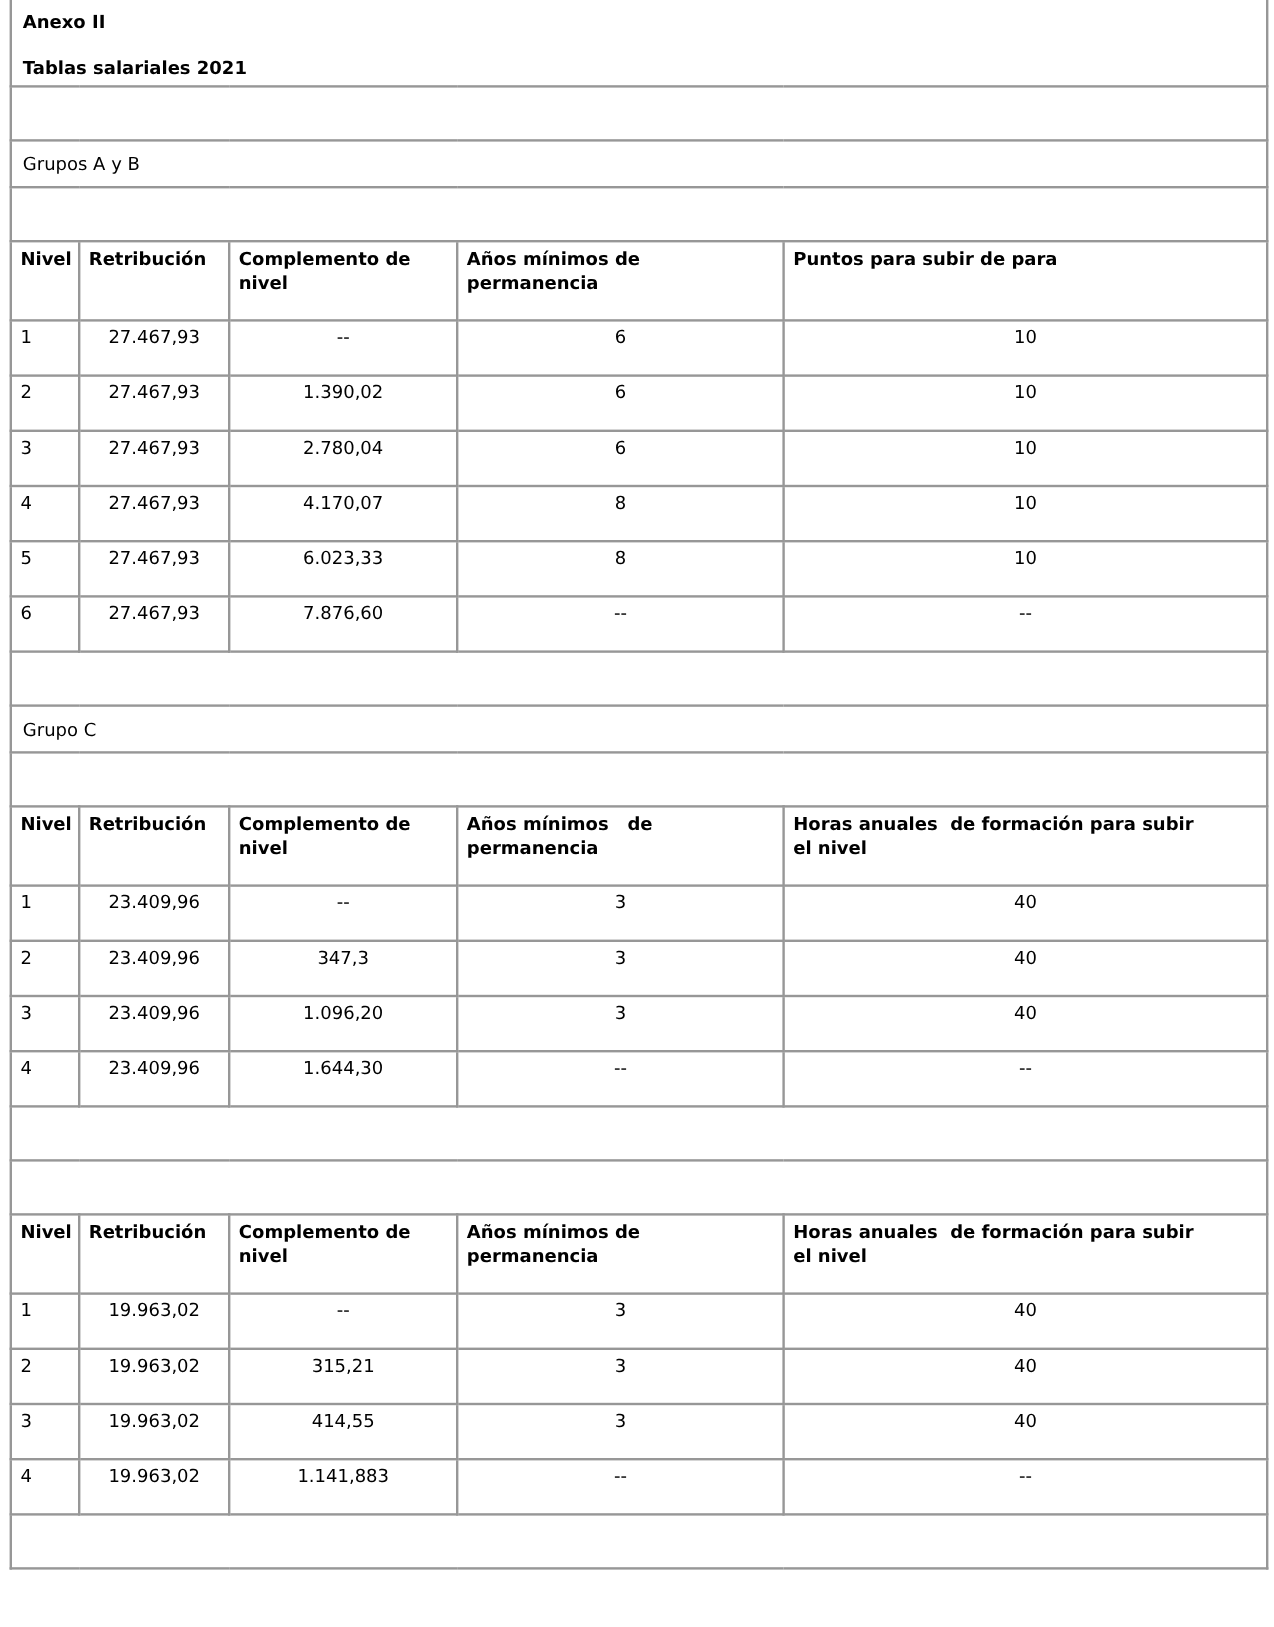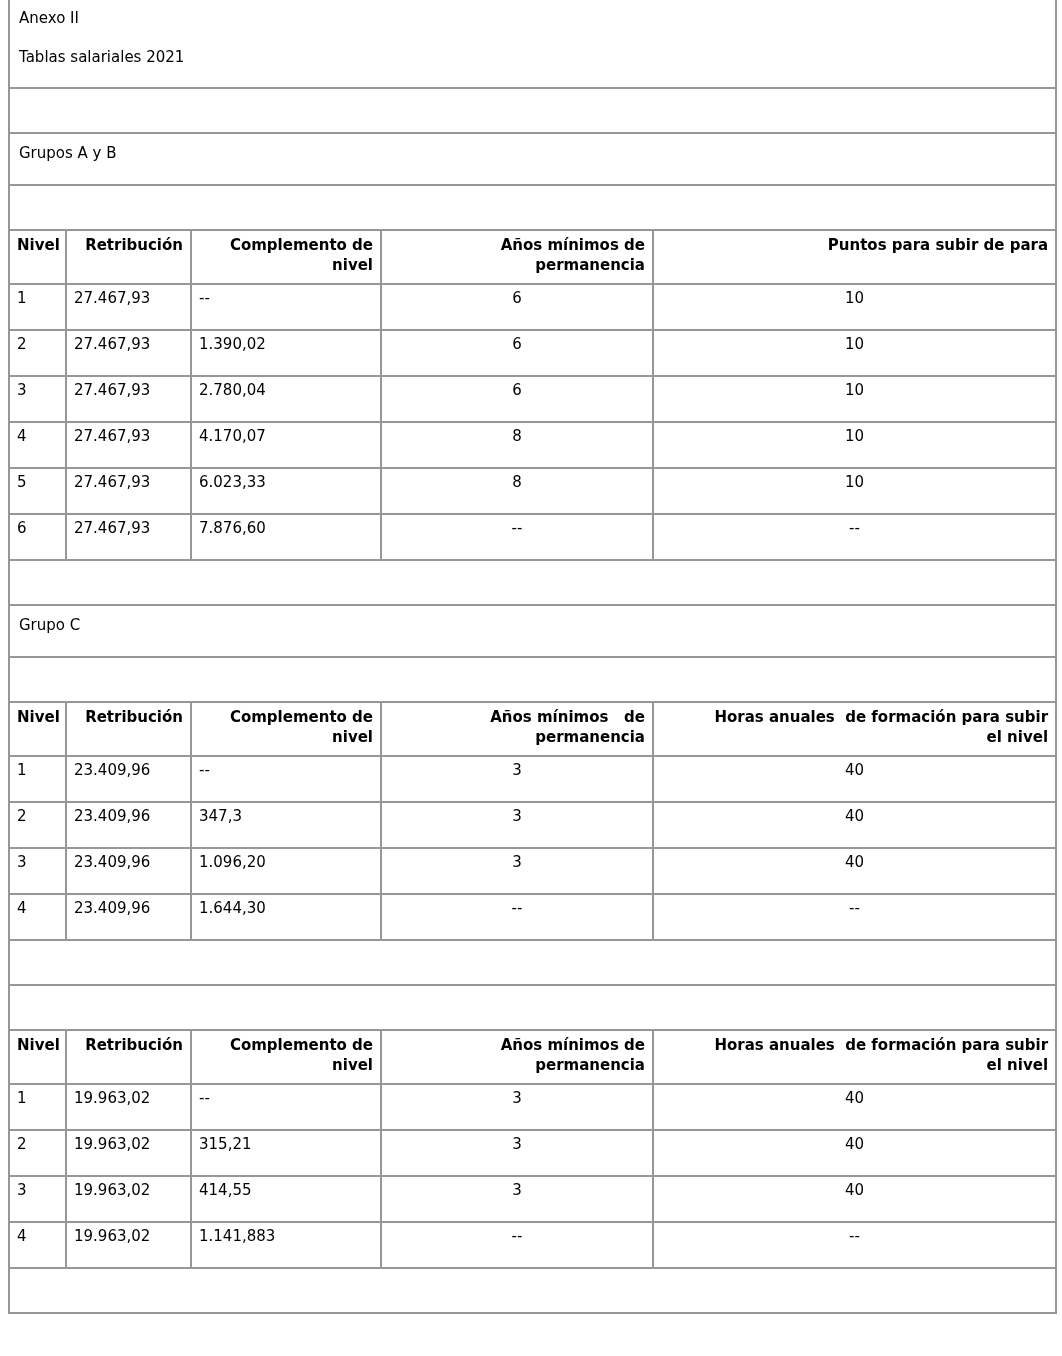--- a/index.html
+++ b/index.html
@@ -20,38 +20,38 @@
   }
   table.doc td, table.doc th {
     border: 2px solid #979797;
     padding: 4px 7px;
     vertical-align: top;
     font-size: 15px;
     line-height: 1.3;
     overflow: hidden;
   }
   
-  tr.r-title > td { border-top: none; height: 68px; padding-left: 9px; }
+  tr.r-title > td { border-top: none; height: 68px; padding-left: 9px; font-weight: bold; }
   tr.r-spacer > td { height: 45px; }
-  tr.r-heading > td { height: 52px; padding-top: 10px; padding-left: 9px; }
+  tr.r-heading > td { height: 39px; padding-top: 10px; padding-left: 9px; }
   tr.r-colhead > th {
-    height: 54px;
+    height: 66px;
     font-weight: bold;
-    text-align: right;
+    text-align: left;
     white-space: pre-line;
     padding-top: 5px;
   }
   tr.r-data > td { height: 46px; }
   tr.r-data > td:nth-child(1) { text-align: left; }
   tr.r-data > td:nth-child(2),
-  tr.r-data > td:nth-child(3) { text-align: left; border-radius: 22px; }
+  tr.r-data > td:nth-child(3) { text-align: center; border-radius: 22px; }
   tr.r-data > td:nth-child(4),
   tr.r-data > td:nth-child(5) { text-align: center; }
   .para1 { margin: 5px 0 0 0; }
-  .para2 { margin: 19px 0 16px 0; }
+  .para2 { margin: 19px 0 0 0; }
 </style>
 </head>
 <body>
 
 <table class="doc">
   <colgroup>
     <col style="width:57px">
       <col style="width:125px">
       <col style="width:190px">
       <col style="width:272px">

